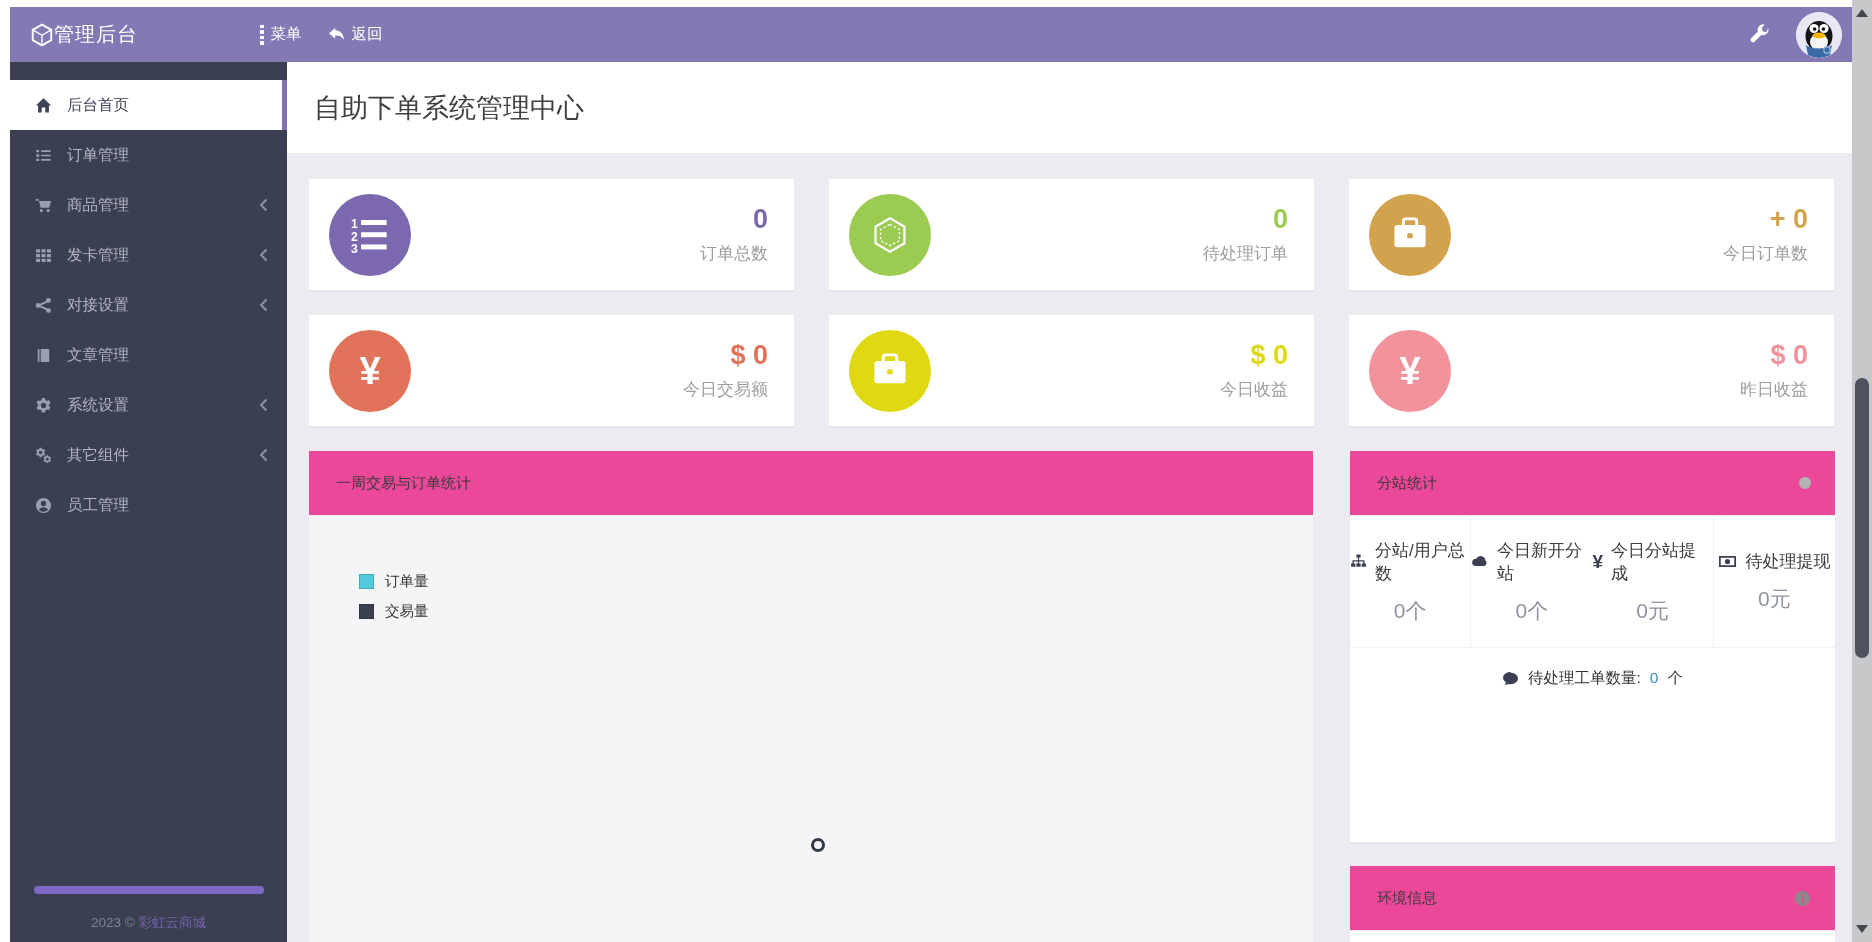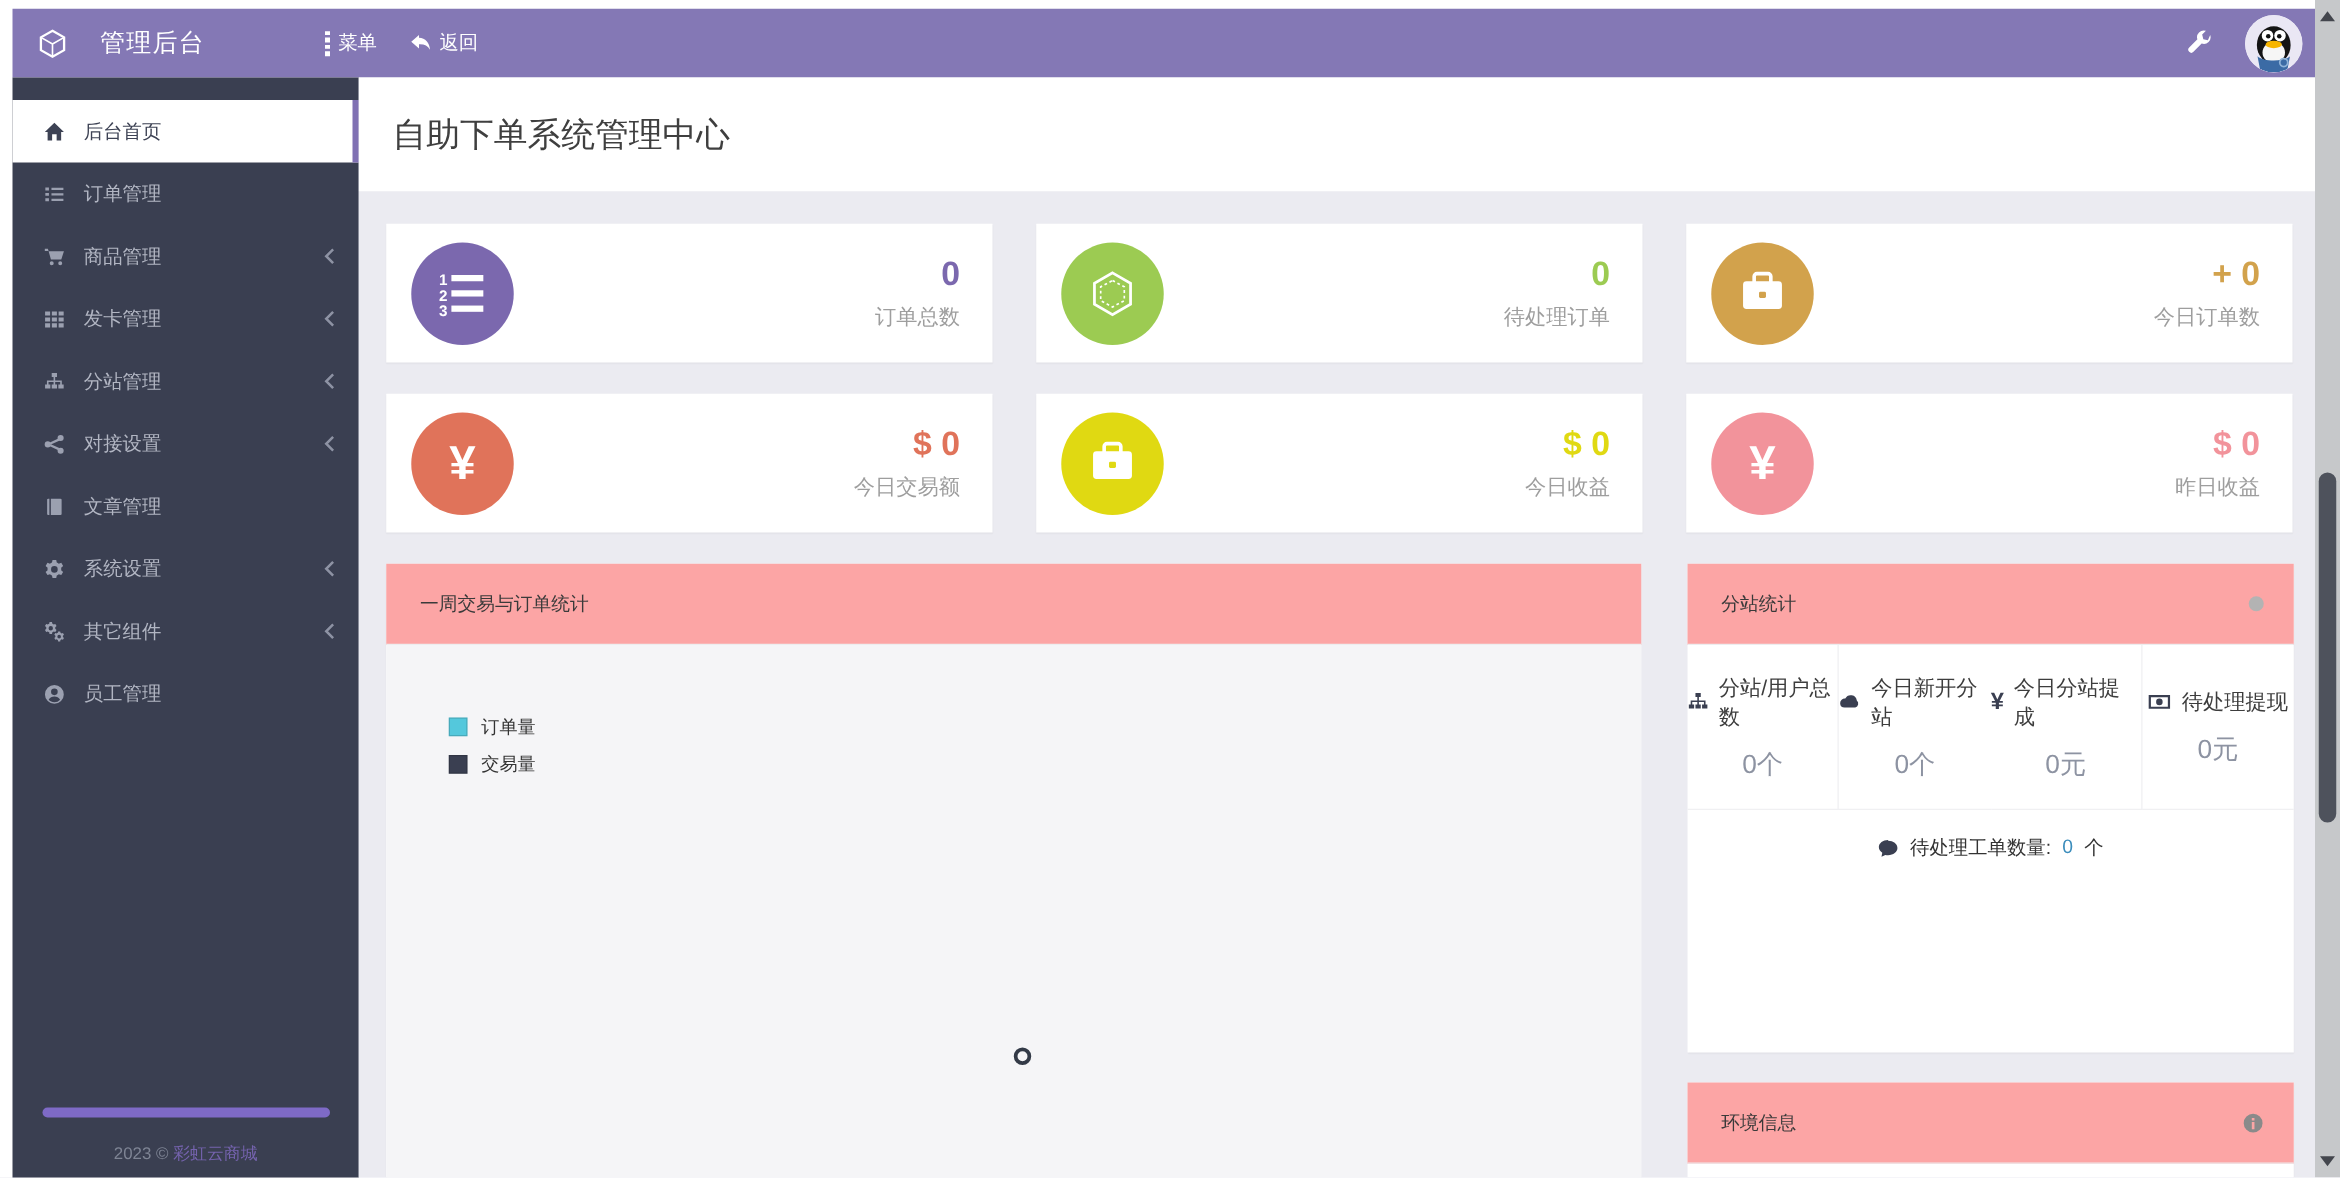--- a/index.html
+++ b/index.html
@@ -9,21 +9,21 @@
     background: #ffffff;
     font-family: "Liberation Sans", "DejaVu Sans", sans-serif;
     overflow: hidden;
     color:#333;
   }
   
   .navbar {
     position:absolute; left:10px; top:7px; width:1842px; height:55px;
     background:#8478b5; display:flex; align-items:center; color:#fff;
   }
-  .brand { display:flex; align-items:center; gap:26px; padding:0 18px 0 20px; min-width:250px; cursor:pointer;}
+  .brand { display:flex; align-items:center; gap:0; padding:0 18px 0 20px; min-width:250px; cursor:pointer;}
   .brand-text { font-size:20px; letter-spacing:1px; }
   .nav-link { display:flex; align-items:center; gap:7px; margin-right:26px; font-size:15.5px; cursor:pointer;}
   .menu-dots { display:inline-flex; flex-direction:column; gap:2px; }
   .menu-dots i { width:3.5px; height:3.5px; background:#fff; display:block; }
   .nav-right { margin-left:auto; display:flex; align-items:center; gap:26px; padding-right:10px; }
   .avatar { width:46px; height:46px; border-radius:50%; overflow:hidden; background:#ece9f6; cursor:pointer; }
   
   .sidebar {
     position:absolute; left:10px; top:62px; width:277px; height:920px;
     background:#3a3f51; padding-top:18px;
@@ -66,21 +66,21 @@
   .stat-circle svg { width:40px; height:40px; }
   .yen-glyph { color:#fff; font-size:38px; font-weight:bold; line-height:1; }
   .stat-right { margin-left:auto; text-align:right; }
   .stat-value { font-size:27px; font-weight:bold; }
   .stat-label { font-size:17px; color:#9e9e9e; margin-top:7px; }
   
   .panels-row { display:flex; gap:37px; }
   .panel { background:#fff; box-shadow:0 1px 1px rgba(0,0,0,.04); }
   .panel-header {
     height:65px; display:flex; align-items:center; padding:0 24px 0 27px;
-    border-bottom:1px solid #ededef; font-size:15px; color:#3a3a3a; background:#fca5a5;
+    border-bottom:1px solid #ededef; font-size:15px; color:#3a3a3a; background:#ec4899;
   }
   .chart-panel { width:1004px; height:560px; }
   .chart-body { position:relative; height:495px; background:#f5f5f7; }
   .legend { position:absolute; left:50px; top:56px; list-style:none; }
   .legend li { display:flex; align-items:center; gap:11px; margin-bottom:11px; font-size:14.5px; color:#333; cursor:pointer; }
   .legend-swatch { width:15px; height:15px; display:inline-block; border:1px solid rgba(0,0,0,.15); }
   .spinner {
     position:absolute; left:50%; top:322px; width:14px; height:14px;
     border:3px solid #333a47; border-radius:50%;
   }
@@ -211,31 +211,20 @@
           <path d="M7.5 1.5 2 7l5.5 5.5"></path>
         </svg></span>
   </div>
   <div class="side-item">
     <span class="side-icon">
         <svg viewBox="0 0 16 16">
           <path d="M1 2h3.8v3.1H1zM6.1 2h3.8v3.1H6.1zM11.2 2H15v3.1h-3.8zM1 6.5h3.8v3.1H1zM6.1 6.5h3.8v3.1H6.1zM11.2 6.5H15v3.1h-3.8zM1 11h3.8v3.1H1zM6.1 11h3.8v3.1H6.1zM11.2 11H15v3.1h-3.8z"></path>
         </svg>
       </span>
     <span>发卡管理</span>
-    <span class="chevron"><svg viewBox="0 0 9 14">
-          <path d="M7.5 1.5 2 7l5.5 5.5"></path>
-        </svg></span>
-  </div>
-  <div class="side-item">
-    <span class="side-icon">
-        <svg viewBox="0 0 16 16">
-          <path d="M6 1.3h4v3H6zM7.4 4.3h1.2V7H7.4zM2.4 6.9h11.2v1.2H2.4zM2.4 7h1.2v3H2.4zM7.4 7h1.2v3H7.4zM12.4 7h1.2v3h-1.2zM1 10h4v3H1zM6 10h4v3H6zM11 10h4v3h-4z"></path>
-        </svg>
-      </span>
-    <span>分站管理</span>
     <span class="chevron"><svg viewBox="0 0 9 14">
           <path d="M7.5 1.5 2 7l5.5 5.5"></path>
         </svg></span>
   </div>
   <div class="side-item">
     <span class="side-icon">
         <svg viewBox="0 0 16 16">
           <path d="M3.8 6.9l7.6-3.5.7 1.6-7.6 3.5zM3.8 9.1l7.6 3.5.7-1.6-7.6-3.5z"></path>
           <circle cx="3" cy="8" r="2.3"></circle>
           <circle cx="12.7" cy="3.2" r="2.3"></circle>

